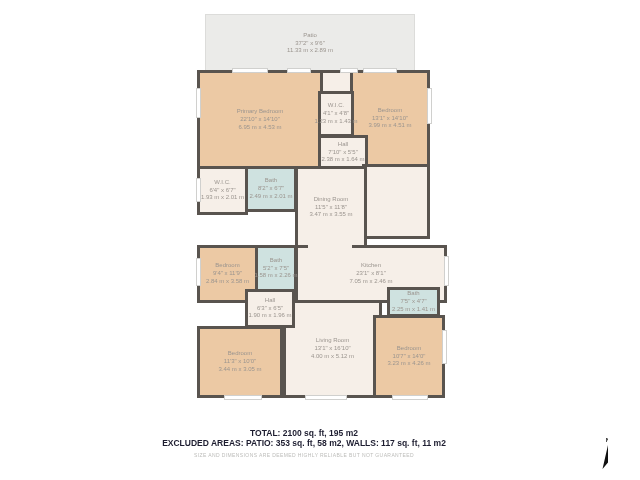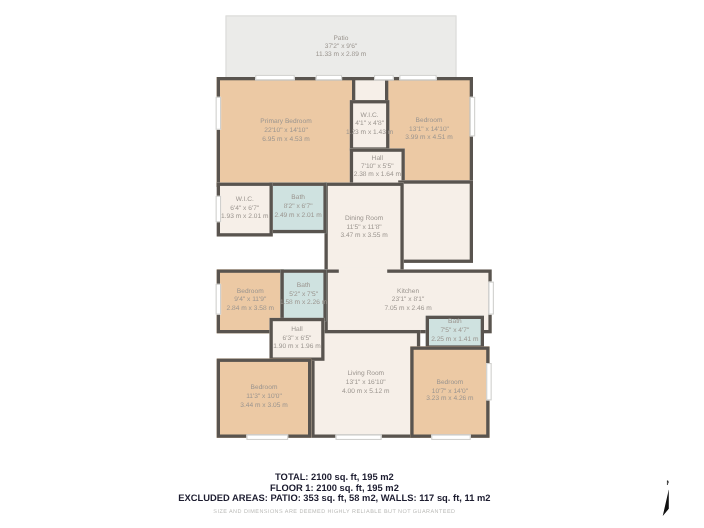--- a/index.html
+++ b/index.html
@@ -178,21 +178,20 @@
   <div class="win" style="left:196px;top:258px;width:5px;height:28px"></div>
   <div class="win" style="left:427px;top:88px;width:5px;height:36px"></div>
   <div class="win" style="left:444px;top:256px;width:5px;height:30px"></div>
   <div class="win" style="left:442px;top:330px;width:5px;height:34px"></div>
   <div class="win" style="left:224px;top:395px;width:38px;height:5px"></div>
   <div class="win" style="left:305px;top:395px;width:42px;height:5px"></div>
   <div class="win" style="left:392px;top:395px;width:36px;height:5px"></div>
 
   <div class="footer">
     <div>TOTAL: 2100 sq. ft, 195 m2</div>
-    <div>FLOOR 1: 2100 sq. ft, 195 m2</div>
     <div>EXCLUDED AREAS: PATIO: 353 sq. ft, 58 m2, WALLS: 117 sq. ft, 11 m2</div>
     <div class="disc">SIZE AND DIMENSIONS ARE DEEMED HIGHLY RELIABLE BUT NOT GUARANTEED</div>
   </div>
 
 
   <div class="compass">
     <div class="cn">N</div>
     <svg width="16" height="26" viewBox="0 0 16 26">
       <polygon points="8,0 13.5,24 8,17.5 2.5,24" fill="#111111"></polygon>
     </svg>

